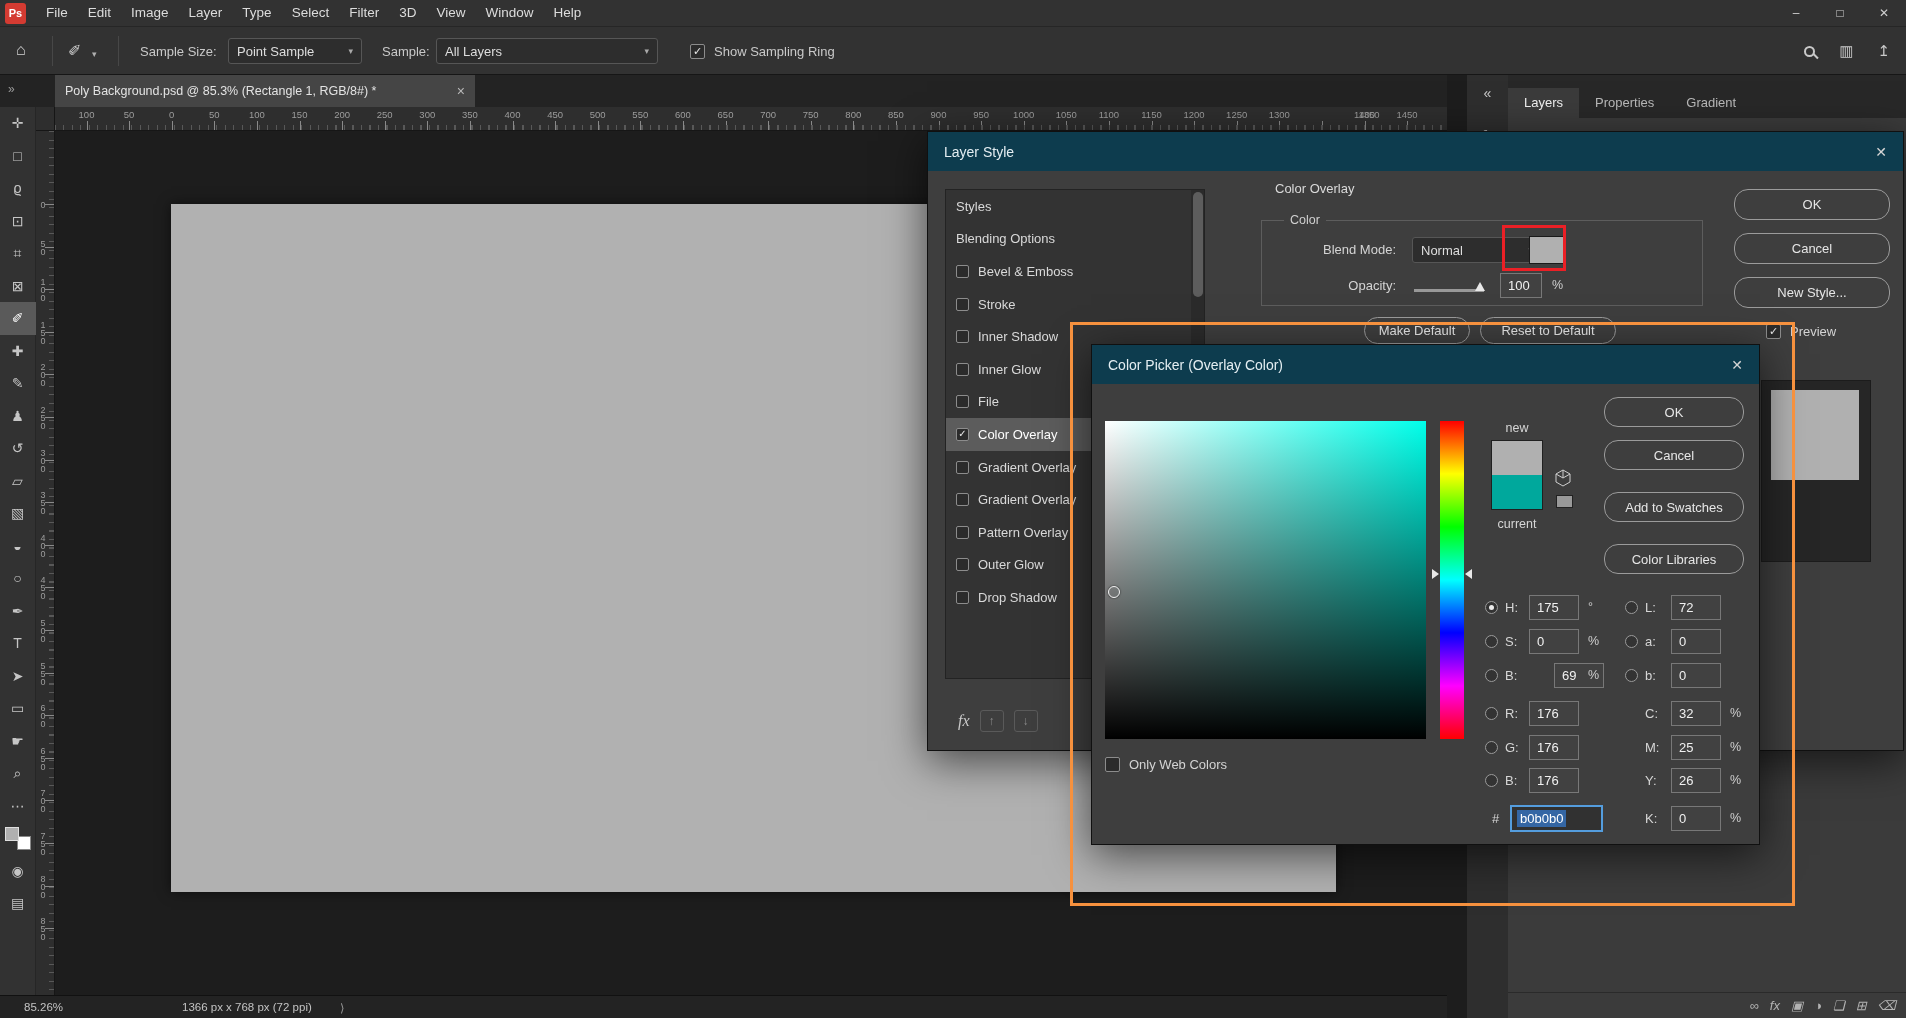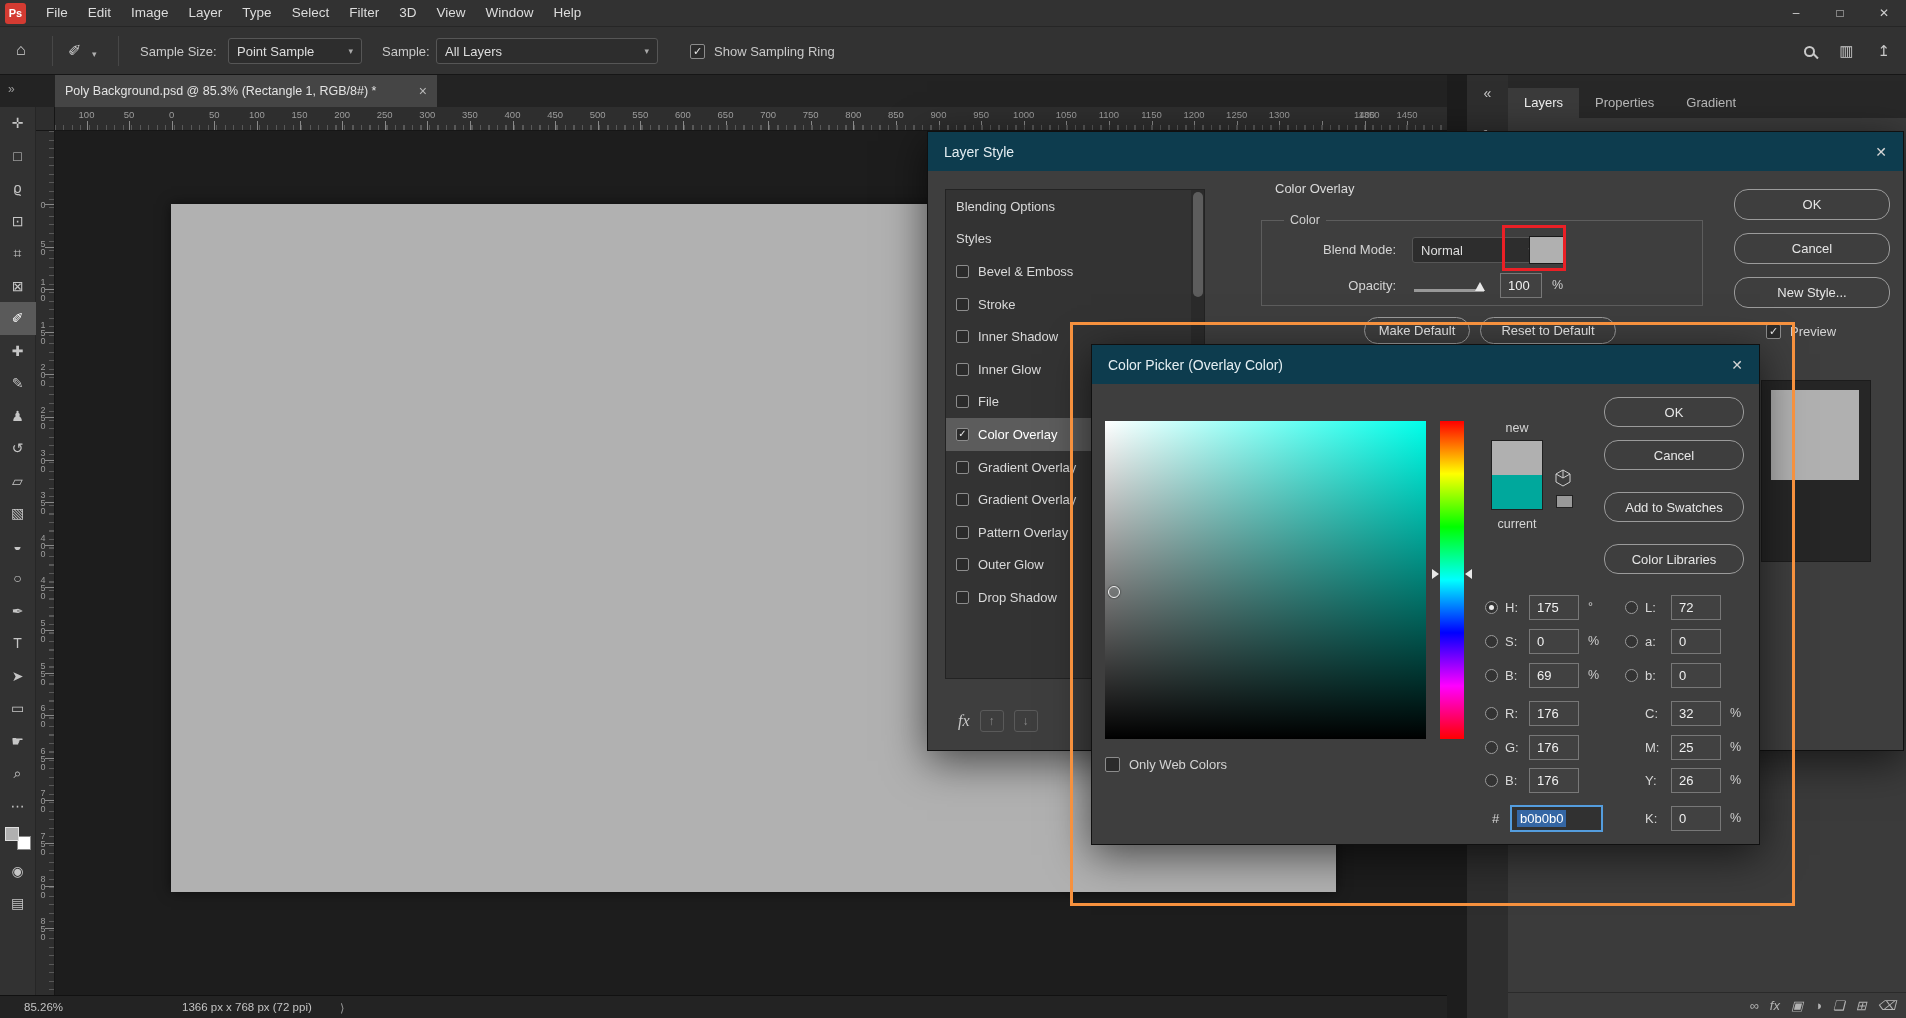--- a/index.html
+++ b/index.html
@@ -23,21 +23,21 @@
   .caret{font-size:9px;color:#aaa;margin-left:10px;}
   .cb{width:15px;height:15px;background:#2b2b2b;border:1px solid #8c8c8c;border-radius:2px;font-size:11px;color:#e8e8e8;display:flex;align-items:center;justify-content:center;line-height:1;}
   .ob-right{position:absolute;right:16px;top:15px;display:flex;gap:24px;align-items:center;}
   .mag{width:11px;height:11px;border:2px solid #c9c9c9;border-radius:50%;position:relative;}
   .mag::after{content:"";position:absolute;width:7px;height:2px;background:#c9c9c9;transform:rotate(45deg);right:-6px;bottom:-2px;}
   .ob-icon2{font-size:15px;color:#c9c9c9;}
 
   
   #tab-strip{position:absolute;left:0;top:75px;width:1447px;height:32px;background:#232323;}
   #tb-collapse{position:absolute;left:8px;top:7px;font-size:12px;color:#9a9a9a;}
-  #doc-tab{position:absolute;left:55px;top:0;width:382px;height:32px;background:#454545;display:flex;align-items:center;padding:0 10px;font-size:12.5px;color:#e3e3e3;}
+  #doc-tab{position:absolute;left:55px;top:0;width:420px;height:32px;background:#454545;display:flex;align-items:center;padding:0 10px;font-size:12.5px;color:#e3e3e3;}
   #tab-close{color:#b9b9b9;font-size:14px;margin-left:auto;}
 
   
   #ruler-corner{position:absolute;left:36px;top:107px;width:19px;height:24px;background:#2e2e2e;border-right:1px solid #161616;border-bottom:1px solid #161616;}
   #h-ruler{position:absolute;left:55px;top:107px;width:1392px;height:24px;background:#2e2e2e;border-bottom:1px solid #161616;}
   #h-ruler::after{content:"";position:absolute;left:0;right:0;bottom:0;height:5px;background:repeating-linear-gradient(to right,#585858 0 1px,transparent 1px 8.5px);}
   .hlab{position:absolute;top:2px;transform:translateX(-50%);font-size:9.5px;color:#9d9d9d;}
   .htick{position:absolute;bottom:0;width:1px;height:9px;background:#8a8a8a;}
   #v-ruler{position:absolute;left:36px;top:131px;width:19px;height:864px;background:#2e2e2e;border-right:1px solid #161616;}
   #v-ruler::after{content:"";position:absolute;top:0;bottom:0;right:0;width:5px;background:repeating-linear-gradient(to bottom,#585858 0 1px,transparent 1px 8.5px);}
@@ -353,24 +353,24 @@
     </div>
 </div>
 
 <div id="ls-dialog" class="dialog">
   <div class="titlebar" style="background: rgb(13, 60, 78);">
     <span>Layer Style</span>
     <span class="dlg-close">✕</span>
   </div>
   <div id="styles-list">
       <div class="srow">
+        <div class="srow-label" style="display: inline;">Styles</div>
+      </div>
+      <div class="srow">
         <div class="srow-label" style="display: inline;">Blending Options</div>
-      </div>
-      <div class="srow">
-        <div class="srow-label" style="display: inline;">Styles</div>
       </div>
       <div class="srow">
         <div class="cb"></div>
         <div class="srow-label" style="display: inline;">Bevel &amp; Emboss</div>
       </div>
       <div class="srow">
         <div class="cb"></div>
         <div class="srow-label" style="display: inline;">Stroke</div>
       </div>
       <div class="srow">
@@ -478,21 +478,21 @@
       </div>
       <div class="prow" style="top: 284px;">
         <div class="radio" style="left: 393px;"></div>
         <div class="plab" style="left: 413px;">S:</div>
         <div class="pfield" style="left: 437px;">0</div>
         <div class="punit" style="left: 496px;">%</div>
       </div>
       <div class="prow" style="top: 318px;">
         <div class="radio" style="left: 393px;"></div>
         <div class="plab" style="left: 413px;">B:</div>
-        <div class="pfield" style="left: 437px;">69</div>
+        <div class="pfield" style="left: 462px;">69</div>
         <div class="punit" style="left: 496px;">%</div>
       </div>
       <div class="prow" style="top: 356px;">
         <div class="radio" style="left: 393px;"></div>
         <div class="plab" style="left: 413px;">R:</div>
         <div class="pfield" style="left: 437px;">176</div>
       </div>
       <div class="prow" style="top: 390px;">
         <div class="radio" style="left: 393px;"></div>
         <div class="plab" style="left: 413px;">G:</div>

